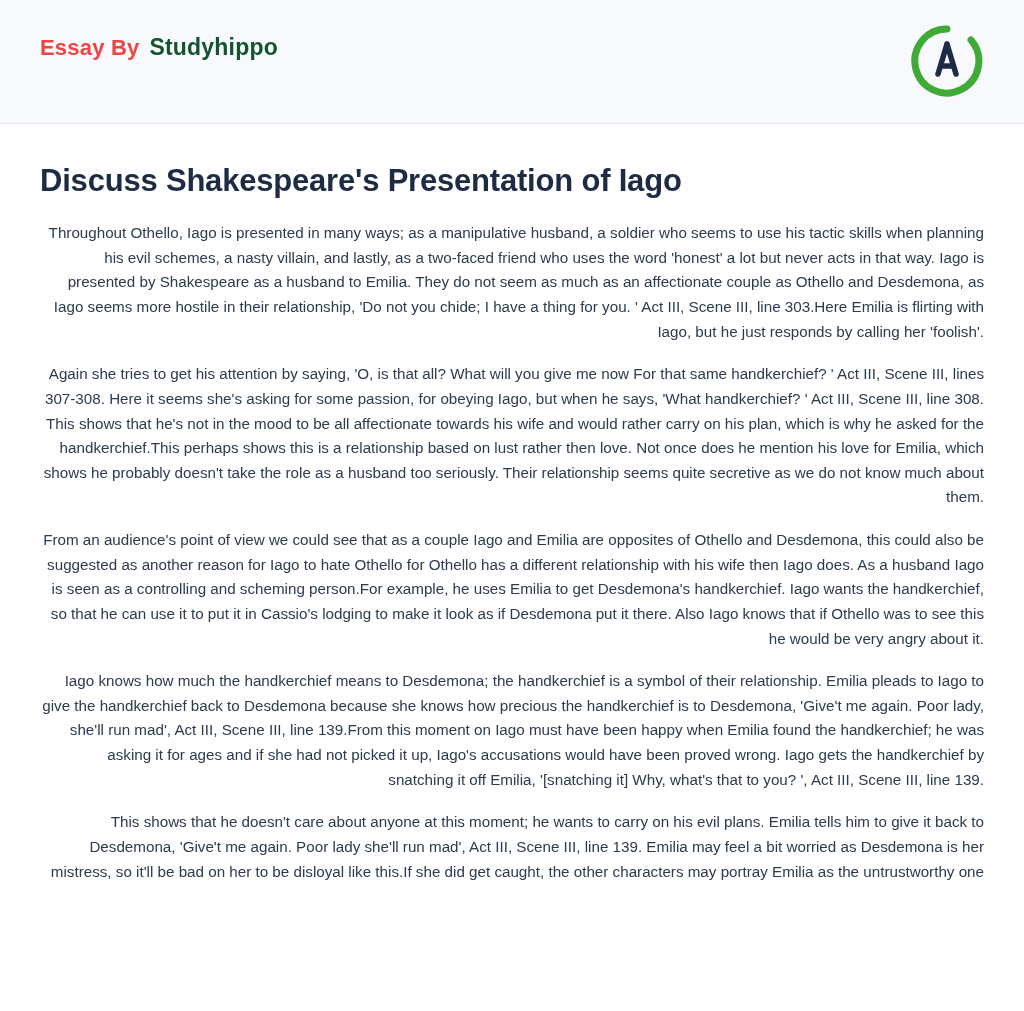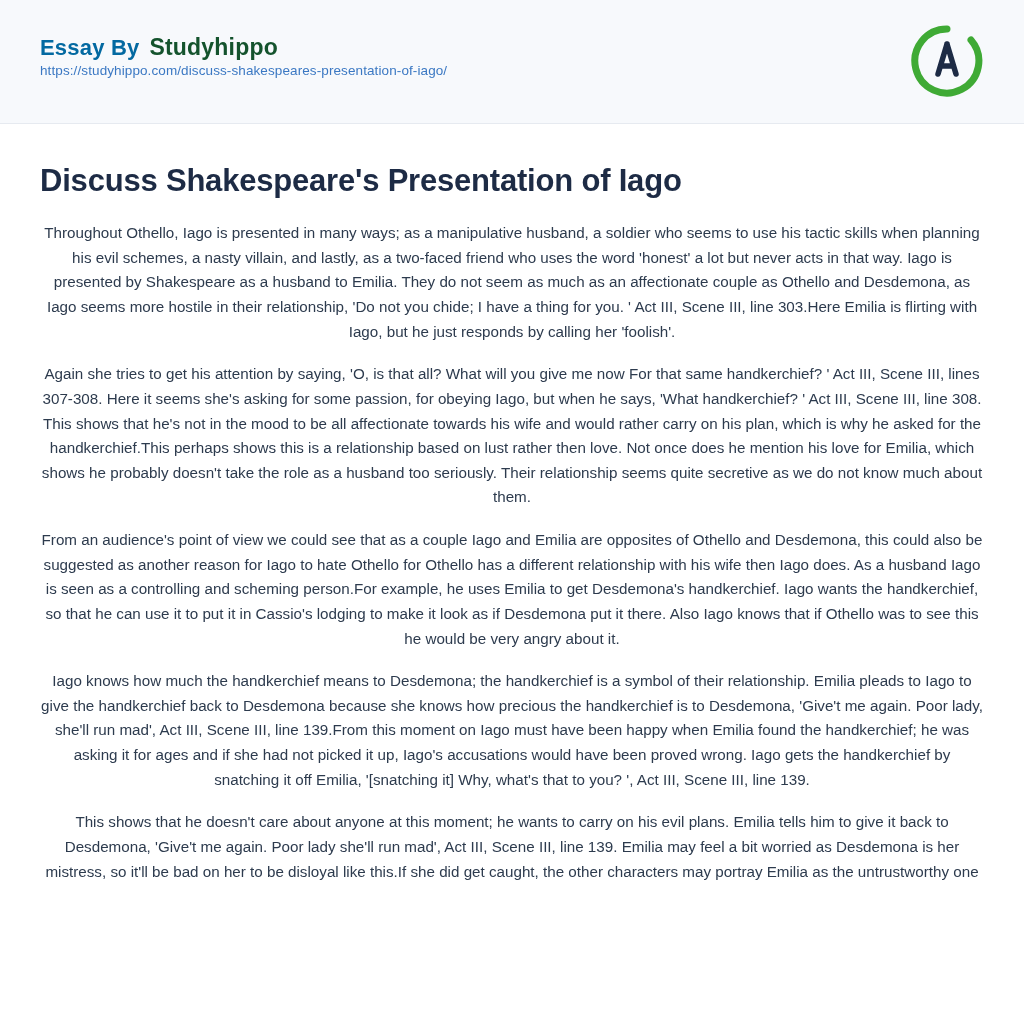--- a/index.html
+++ b/index.html
@@ -24,21 +24,21 @@
     padding: 34px 40px 0 40px;
   }
   .brand-line {
     display: flex;
     align-items: baseline;
     gap: 10px;
   }
   .brand-essay {
     font-size: 22px;
     font-weight: bold;
-    color: #0369a1;
+    color: #ef4444;
     letter-spacing: 0.2px;
   }
   .brand-studyhippo {
     font-size: 23px;
     font-weight: bold;
     color: #14532d;
     letter-spacing: 0.2px;
   }
   .site-url {
     margin-top: 14px;
@@ -63,35 +63,34 @@
     font-weight: bold;
     color: #1d2b45;
     margin: 8px 0 22px 0;
     letter-spacing: -0.2px;
   }
   p.para {
     font-size: 15.2px;
     line-height: 1.62;
     color: #2d3b4e;
     margin: 16px 0 18px 0;
-    text-align: center;
+    text-align: right;
   }
   p.para:last-child { margin-bottom: 0; }
 </style>
 </head>
 <body>
 
 <div class="page">
 
   <div class="header">
     <div class="brand-line">
       <span class="brand-essay">Essay By</span>
       <span class="brand-studyhippo">Studyhippo</span>
     </div>
-    <a class="site-url" href="#">https://studyhippo.com/discuss-shakespeares-presentation-of-iago/</a>
 
     <span class="logo">
       <svg width="78" height="78" viewBox="0 0 78 78" aria-hidden="true">
         <path d="M39 7 a32 32 0 1 0 24 11" fill="none" stroke="#3faa35" stroke-width="7" stroke-linecap="round"></path>
         <path d="M39 22 L30 52 M39 22 L48 52 M33.5 44 L44.5 44" fill="none" stroke="#1d2b45" stroke-width="5.5" stroke-linecap="round" stroke-linejoin="round"></path>
       </svg>
     </span>
   </div>
 
   <div class="content">

